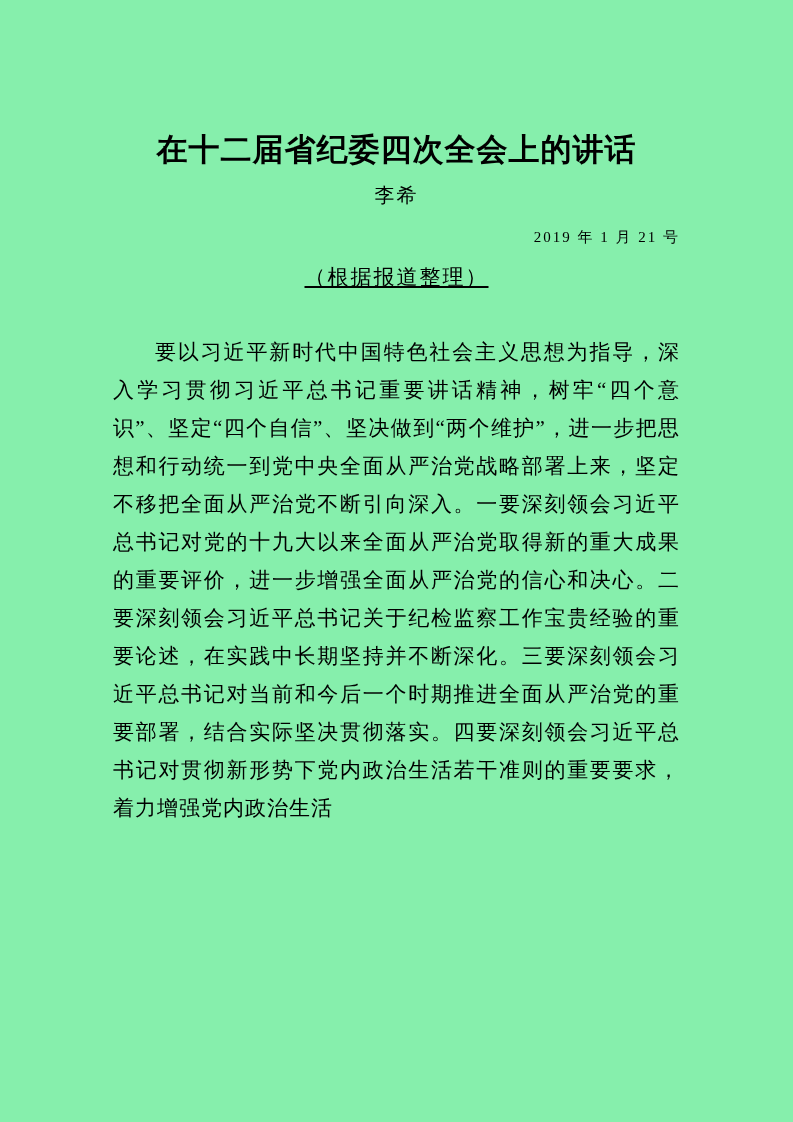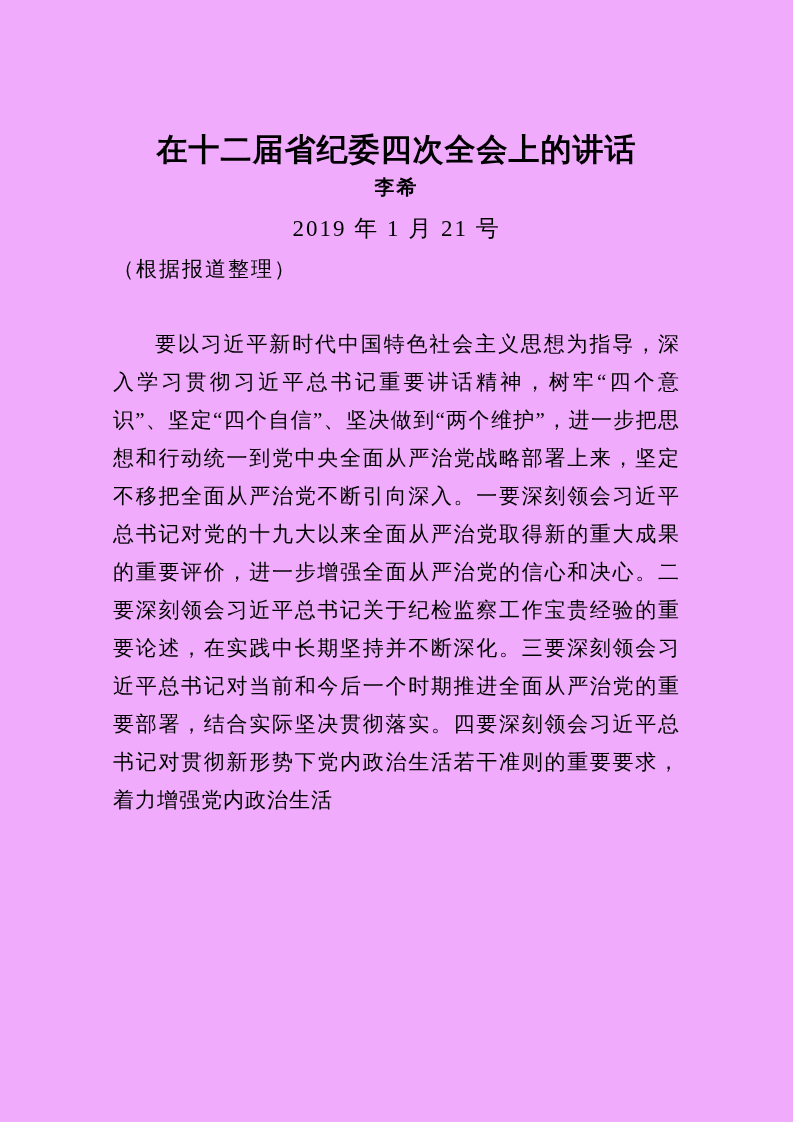--- a/index.html
+++ b/index.html
@@ -4,57 +4,59 @@
 <style>
   html, body {
     margin: 0;
     padding: 0;
     background: #ffffff;
   }
   .page {
     position: relative;
     width: 793px;
     height: 1122px;
-    background: #f0abfc;
+    background: #86efac;
     box-sizing: border-box;
     padding: 127px 113px 0 113px;
     overflow: hidden;
     font-family: "Liberation Serif", "DejaVu Serif", serif;
     color: #000000;
   }
   .doc-title {
     margin: 0;
     padding: 0;
     font-size: 31px;
     font-weight: bold;
     text-align: center;
     line-height: 46px;
     letter-spacing: 1px;
     color: #000000;
   }
   .doc-byline {
-    margin-top: 0;
+    margin-top: 8px;
     font-size: 20px;
-    font-weight: bold;
+    font-weight: normal;
     text-align: center;
     line-height: 28px;
     letter-spacing: 2px;
   }
   .doc-date {
     margin-top: 14px;
-    font-size: 23px;
-    text-align: center;
+    font-size: 15px;
+    text-align: right;
     line-height: 28px;
     letter-spacing: 2px;
   }
   .doc-note {
     margin-top: 12px;
     font-size: 21px;
+    text-align: center;
     line-height: 28px;
     letter-spacing: 2px;
+    text-decoration: underline;
   }
   .doc-body {
     margin-top: 42px;
   }
   .doc-body p {
     margin: 0;
     padding: 0;
     font-size: 21px;
     line-height: 38px;
     letter-spacing: 1px;

